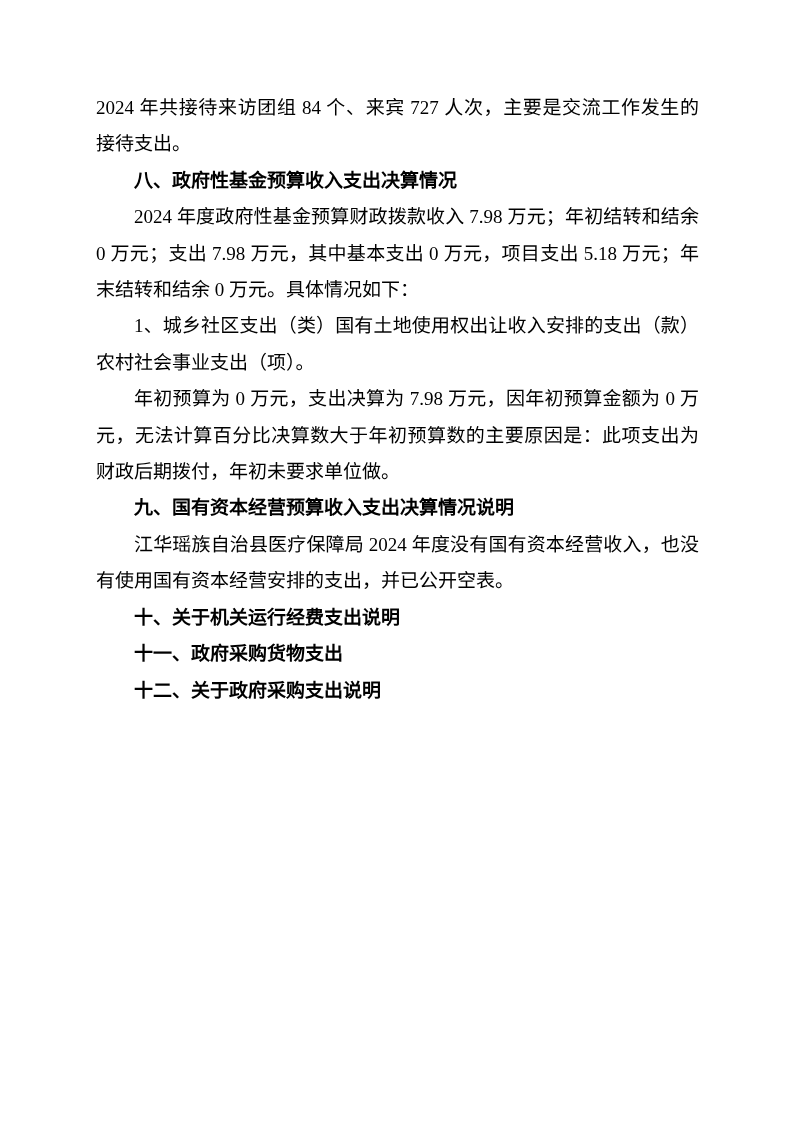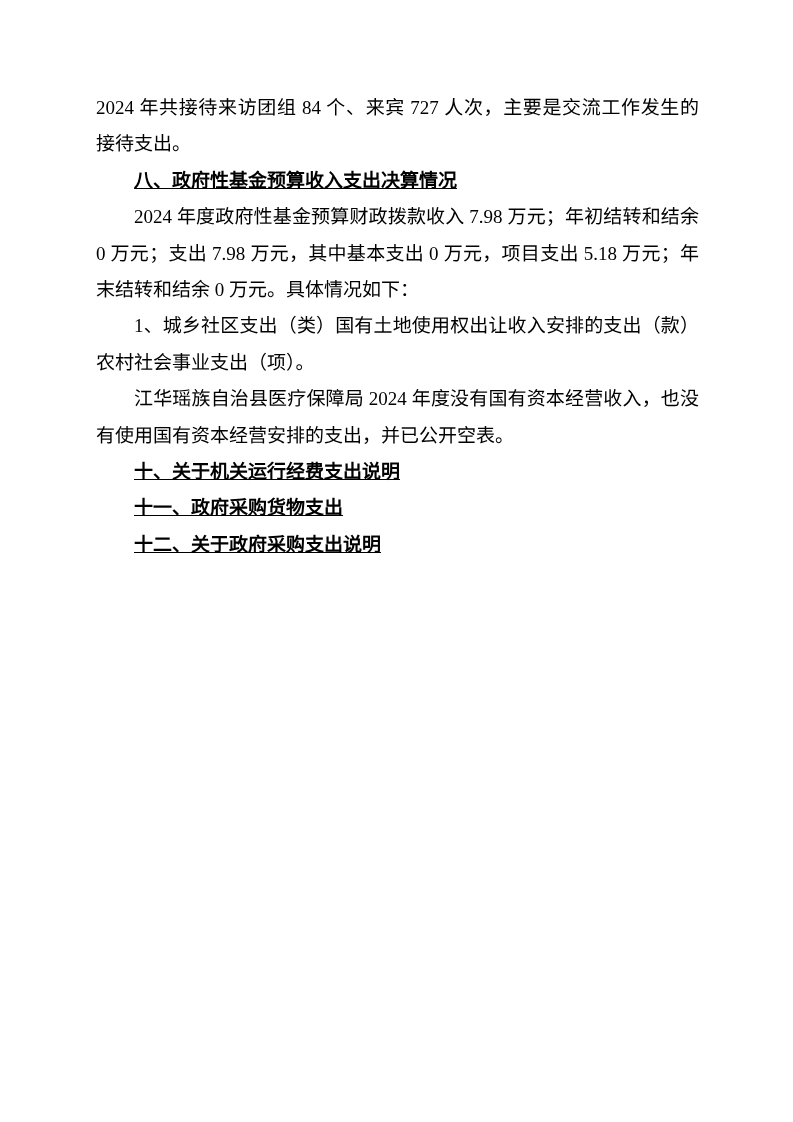--- a/index.html
+++ b/index.html
@@ -36,38 +36,39 @@
     text-indent: 0;
   }
   .heading {
     font-family: "Liberation Sans", "DejaVu Sans", sans-serif;
     font-size: 19px;
     font-weight: 700;
     line-height: 36.4px;
     margin: 0;
     text-indent: 2em;
     color: #000000;
-    text-decoration: underline;
   }
 </style>
 </head>
 <body>
 
 <div class="page">
   <div class="doc-body">
 
     <p class="para no-indent">2024 年共接待来访团组 84 个、来宾 727 人次，主要是交流工作发生的接待支出。</p>
 
     <h2 class="heading">八、政府性基金预算收入支出决算情况</h2>
 
     <p class="para">2024 年度政府性基金预算财政拨款收入 7.98 万元；年初结转和结余 0 万元；支出 7.98 万元，其中基本支出 0 万元，项目支出 5.18 万元；年末结转和结余 0 万元。具体情况如下：</p>
 
     <p class="para">1、城乡社区支出（类）国有土地使用权出让收入安排的支出（款）农村社会事业支出（项）。</p>
 
+    <p class="para">年初预算为 0 万元，支出决算为 7.98 万元，因年初预算金额为 0 万元，无法计算百分比决算数大于年初预算数的主要原因是：此项支出为财政后期拨付，年初未要求单位做。</p>
 
+    <h2 class="heading">九、国有资本经营预算收入支出决算情况说明</h2>
 
     <p class="para">江华瑶族自治县医疗保障局 2024 年度没有国有资本经营收入，也没有使用国有资本经营安排的支出，并已公开空表。</p>
 
     <h2 class="heading">十、关于机关运行经费支出说明</h2>
 
 
     <h2 class="heading">十一、政府采购货物支出</h2>
 
 
     <h2 class="heading">十二、关于政府采购支出说明</h2>

